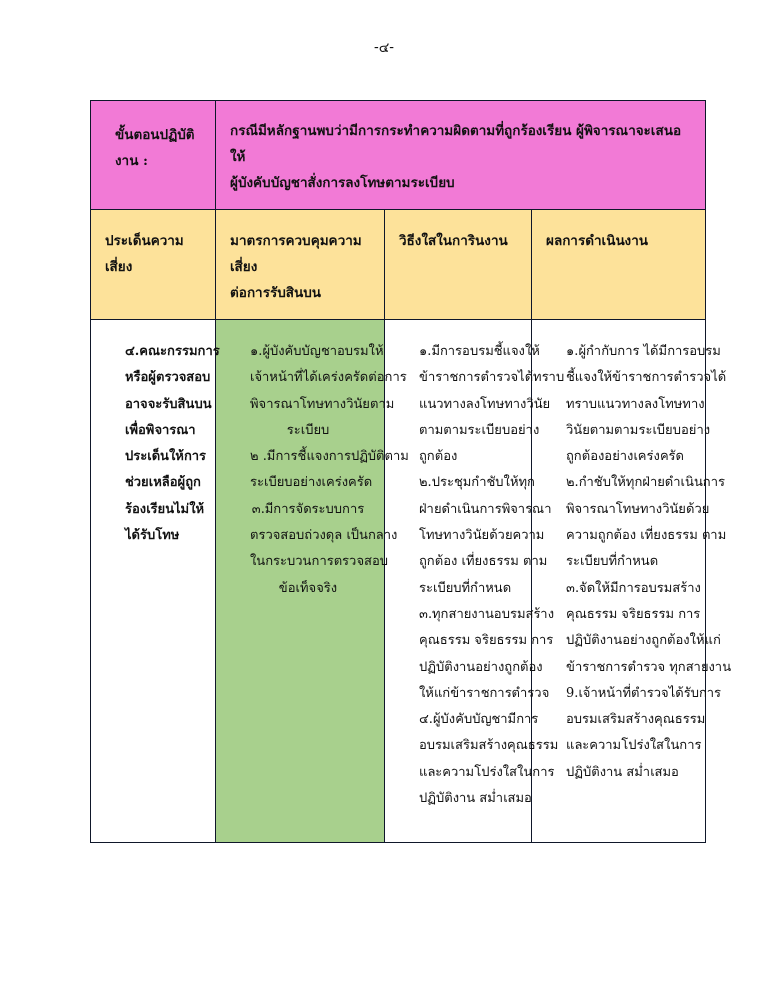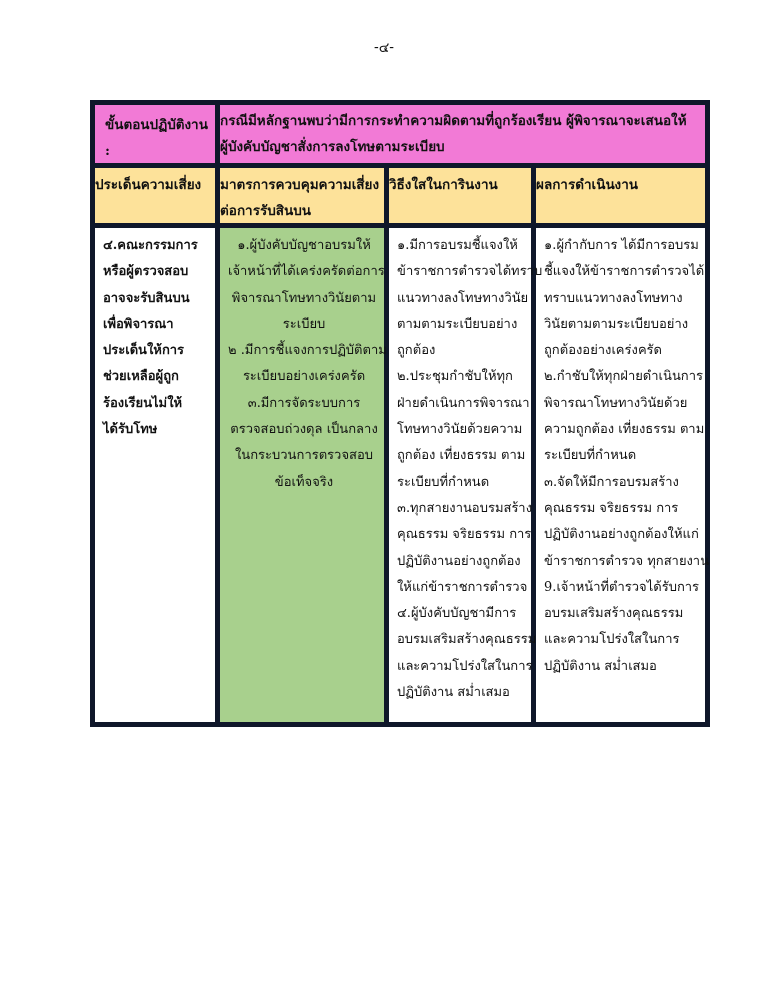--- a/index.html
+++ b/index.html
@@ -2,30 +2,30 @@
 <html><head>
 <meta charset="utf-8">
 <style>
   html, body { margin: 0; padding: 0; background: #ffffff; }
   body { width: 768px; height: 994px; position: relative; overflow: hidden;
          font-family: "DejaVu Serif", "Liberation Serif", serif; color: #111; }
   .page-number { position: absolute; top: 36px; left: 0; width: 768px; text-align: center;
                  font-size: 14px; }
   table.risk-table { position: absolute; left: 90px; top: 100px; width: 615px;
                      border-collapse: collapse; table-layout: fixed; }
-  table.risk-table td { border: 5px solid #0f172a; vertical-align: top; padding: 0; }
+  table.risk-table td { border: 1px solid #0f172a; vertical-align: top; padding: 14px; }
   .hdr1 td { background: #f27ad6; height: 54px; }
   .hdr2 td { background: #fde29a; height: 54px; }
   .hdr1 .step-label { font-weight: bold; font-size: 13.5px; padding: 6px 6px 0 10px; line-height: 26px; }
   .hdr1 .step-title { font-weight: bold; font-size: 13.5px; line-height: 26px; padding-top: 2px; }
   .hdr2 td .h { font-weight: bold; font-size: 13.5px; line-height: 26px; padding-top: 3px; }
   .body-row td { height: 494px; }
   .body-row td.green { background: #a8d08d; text-align: center; }
   .cell-lines { padding: 4px 4px 0 8px; font-size: 13px; line-height: 26.3px; }
-  .cell-lines div { white-space: nowrap; }
+  .cell-lines div { white-space: nowrap; margin-left: 12px; }
   .col1 .cell-lines { font-weight: bold; }
 </style>
 </head>
 <body>
 
 <div class="page-number">-๔-</div>
 
 <table class="risk-table">
   <colgroup>
     <col style="width:125px">

